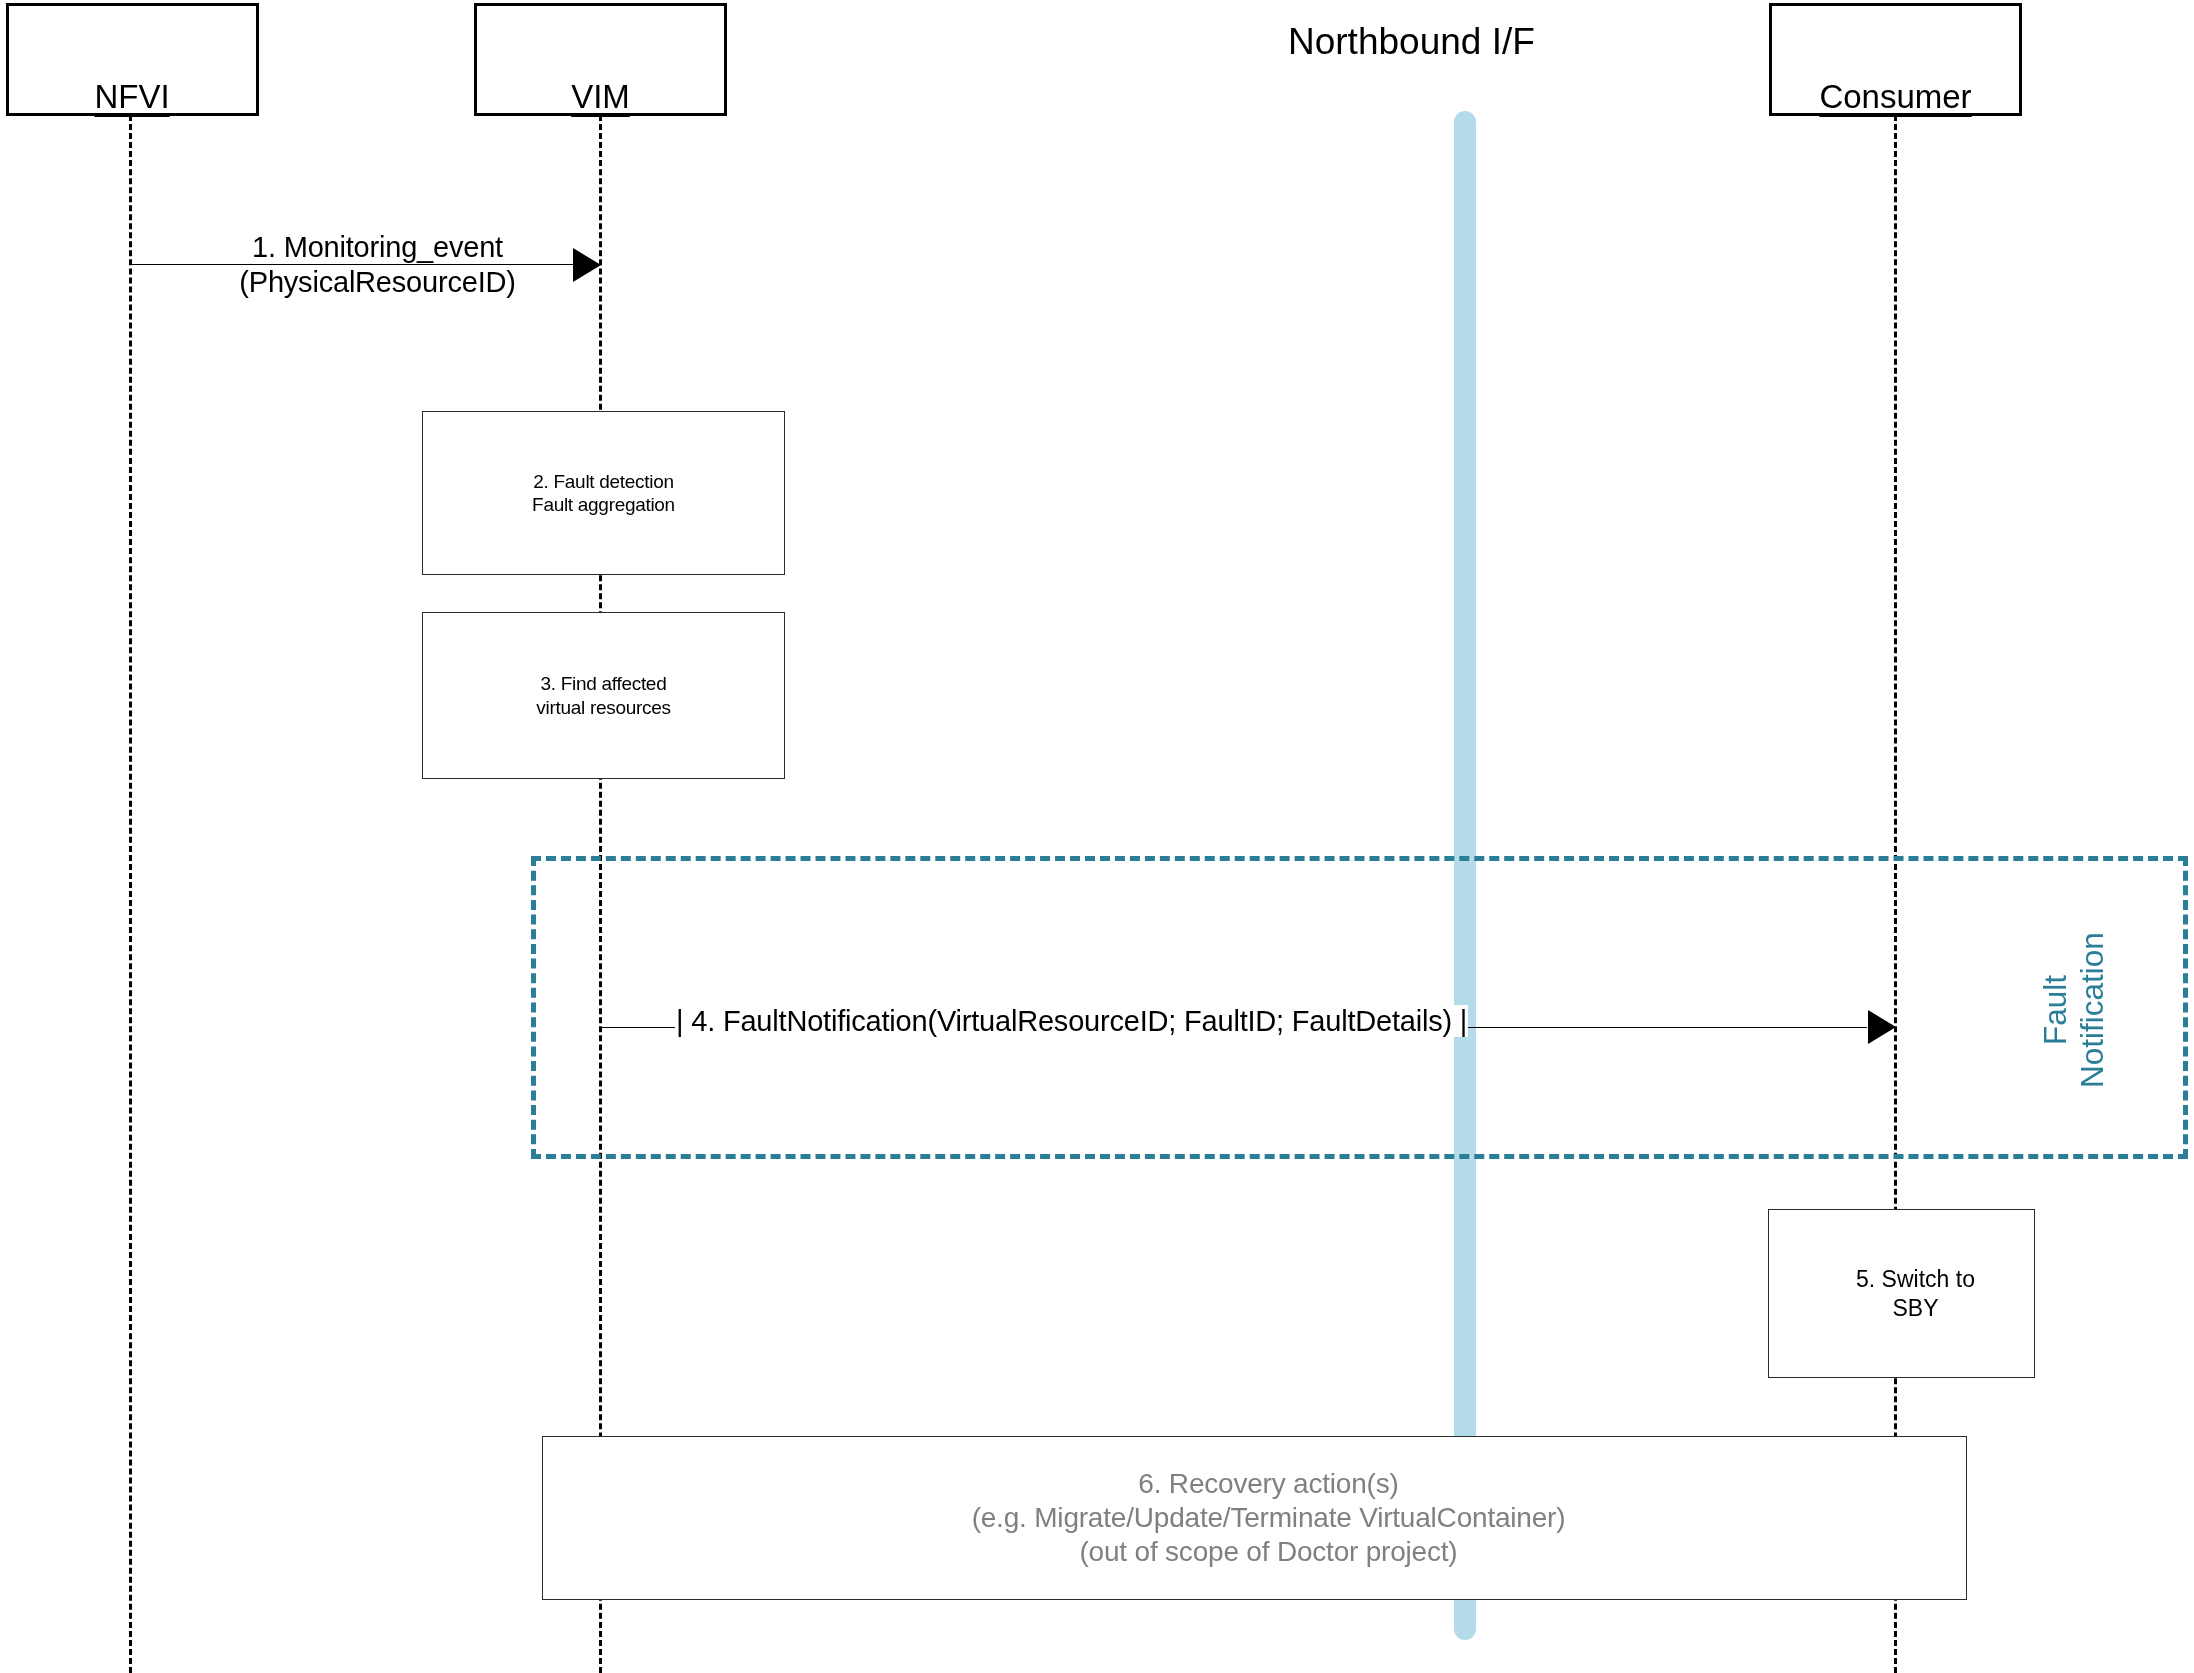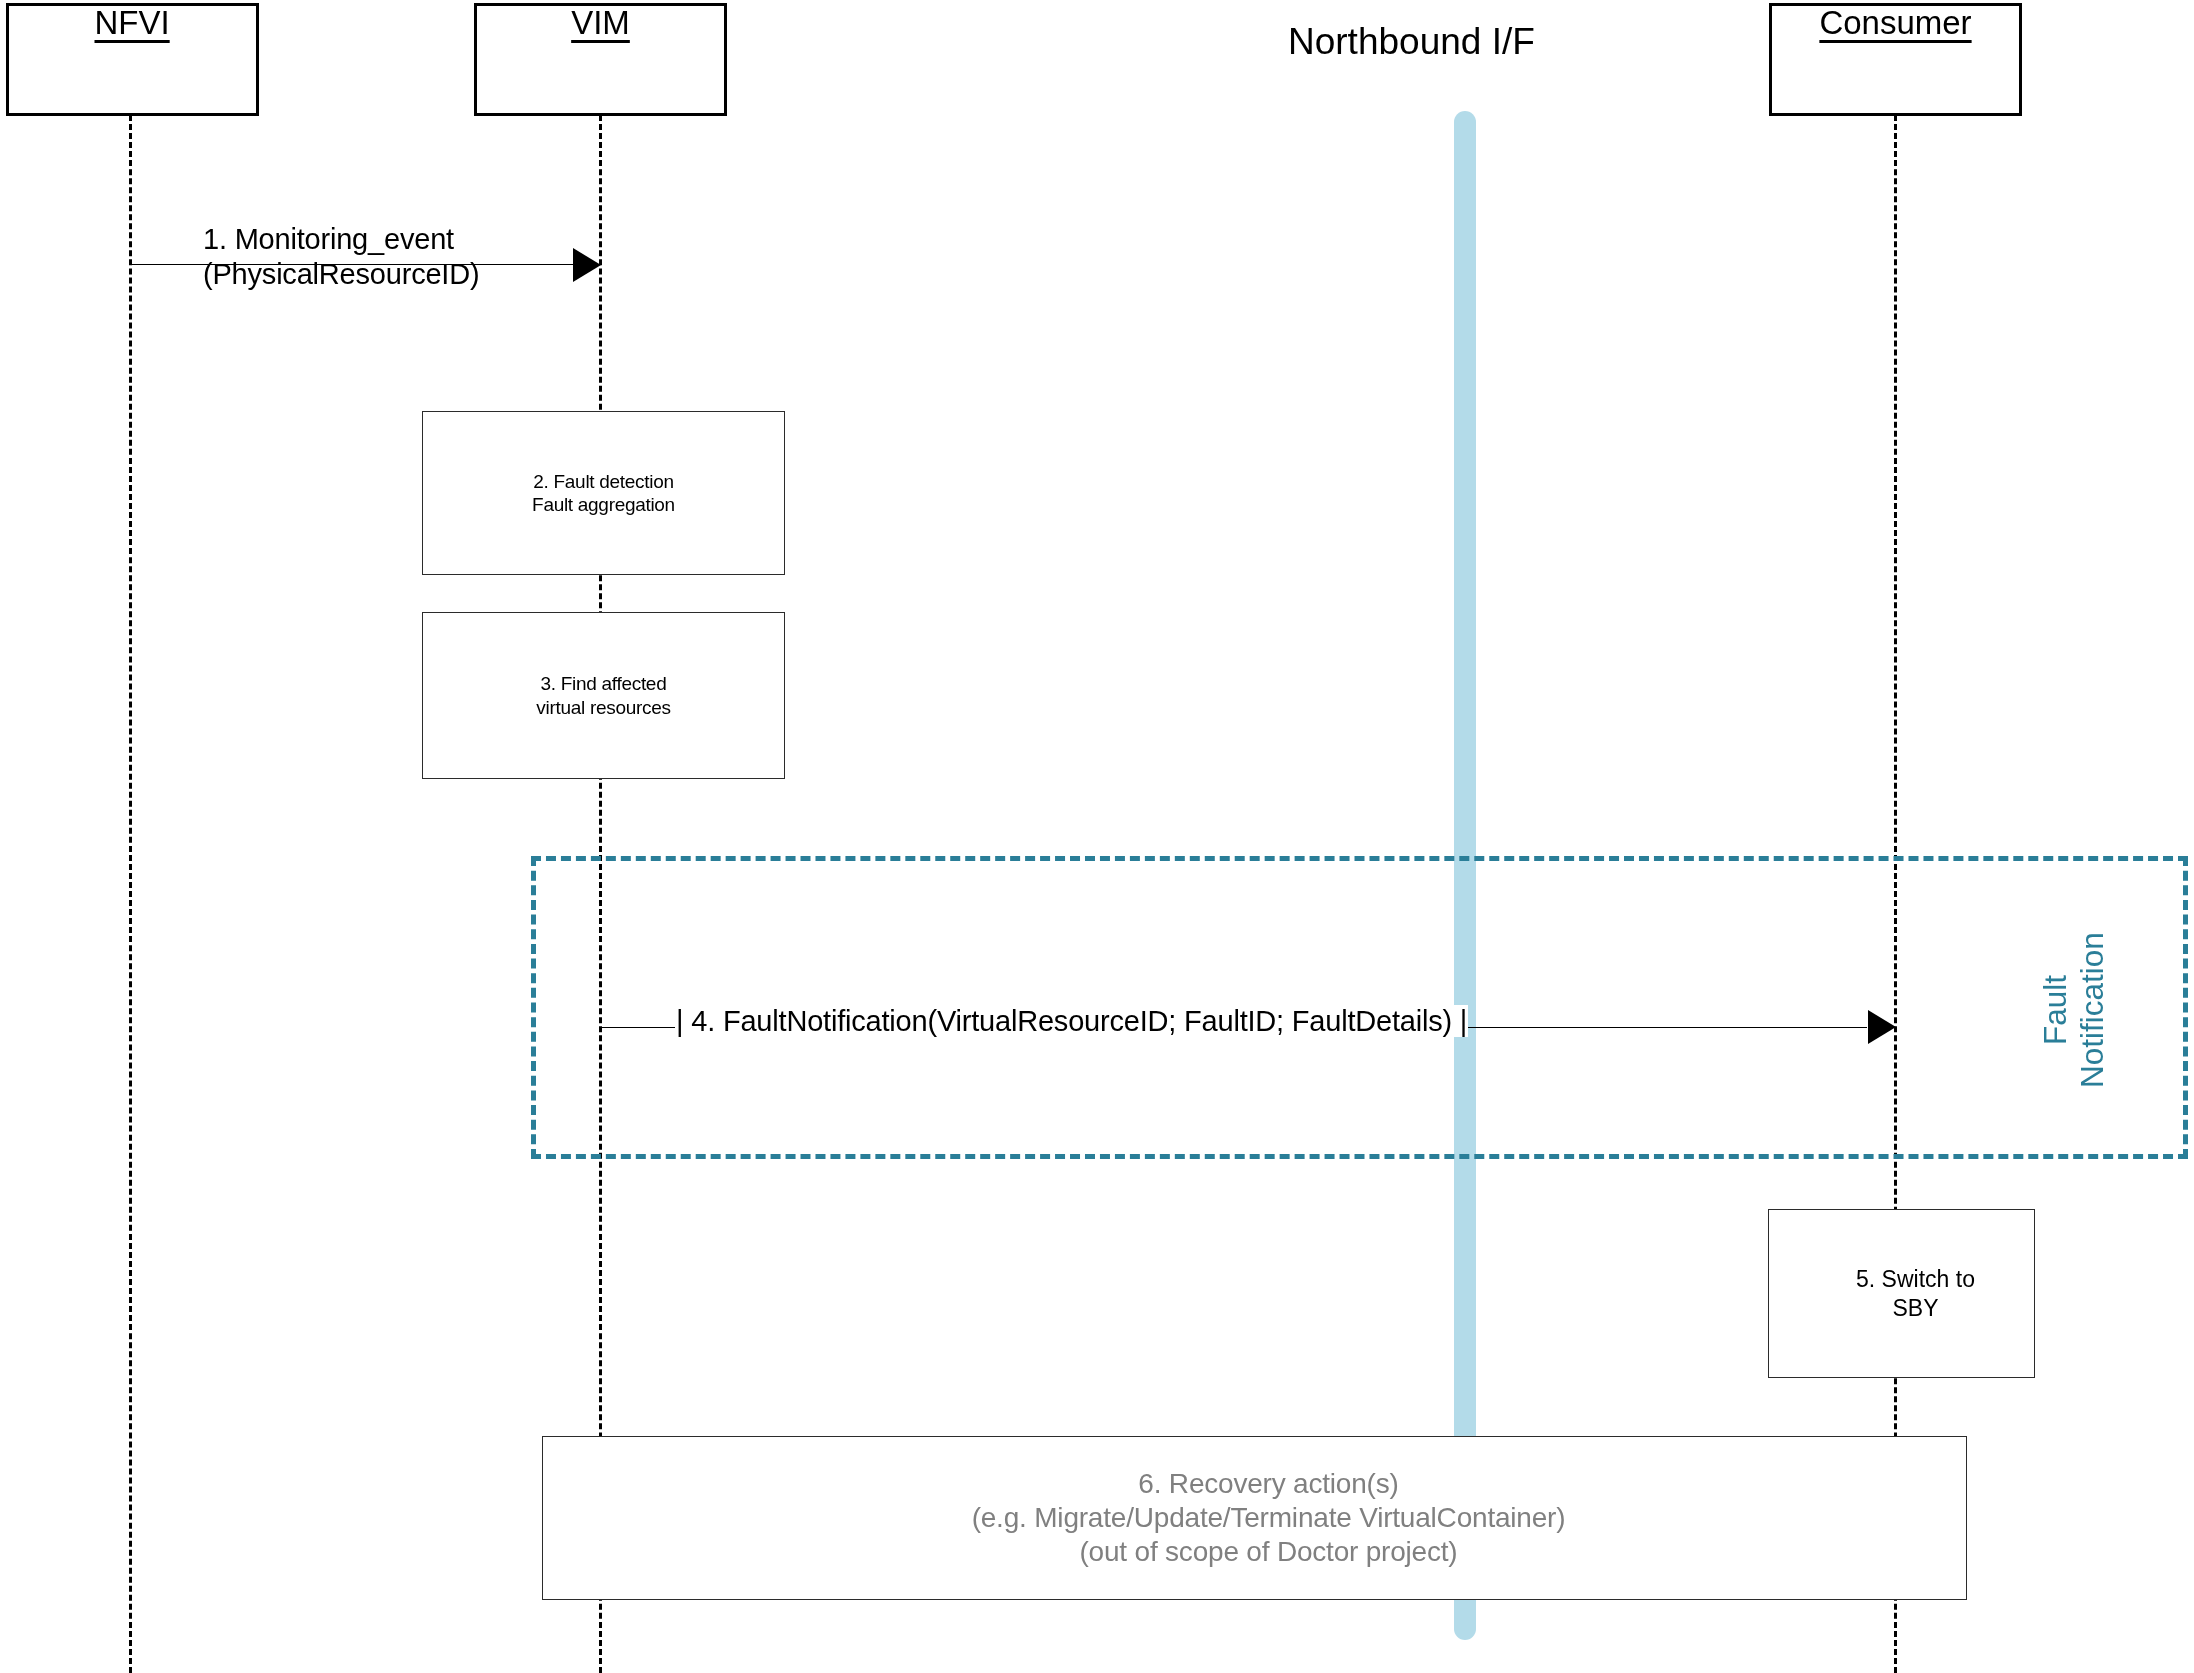--- a/index.html
+++ b/index.html
@@ -15,21 +15,21 @@
     font-family: "Liberation Sans", sans-serif;
     overflow: hidden;
   }
   
   .actor-box {
     position: absolute;
     box-sizing: border-box;
     border: 3.4px solid #000000;
     background: #ffffff;
     display: flex;
-    align-items: flex-start;
+    align-items: flex-end;
     justify-content: center;
     z-index: 6;
   }
   .actor-label {
     font-size: 33px;
     color: #000000;
     text-decoration: underline;
     text-underline-offset: 5.6px;
     white-space: nowrap;
     line-height: 1;
@@ -105,25 +105,26 @@
     width: 0;
     height: 0;
     border-top: 17px solid transparent;
     border-bottom: 17px solid transparent;
     border-left: 28px solid #000000;
     z-index: 4;
   }
   .msg-label {
     position: absolute;
     z-index: 7;
-    text-align: left;
+    text-align: center;
     color: #000000;
     line-height: 1.2;
     white-space: nowrap;
     pointer-events: none;
+    margin-top: 8px;
   }
   .msg-label .ml {
     display: block;
     font-size: 29px;
     font-stretch: condensed;
     letter-spacing: -0.2px;
   }
   .msg-label-inline {
     position: absolute;
     z-index: 7;

